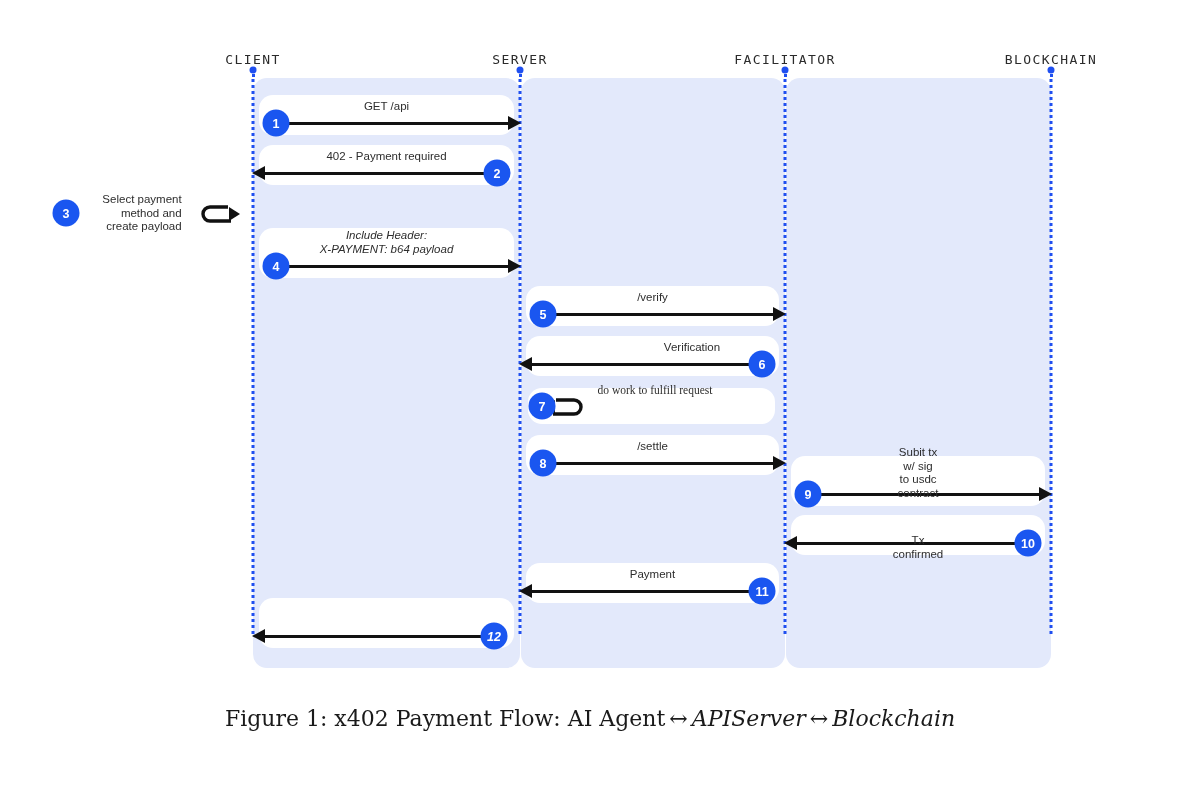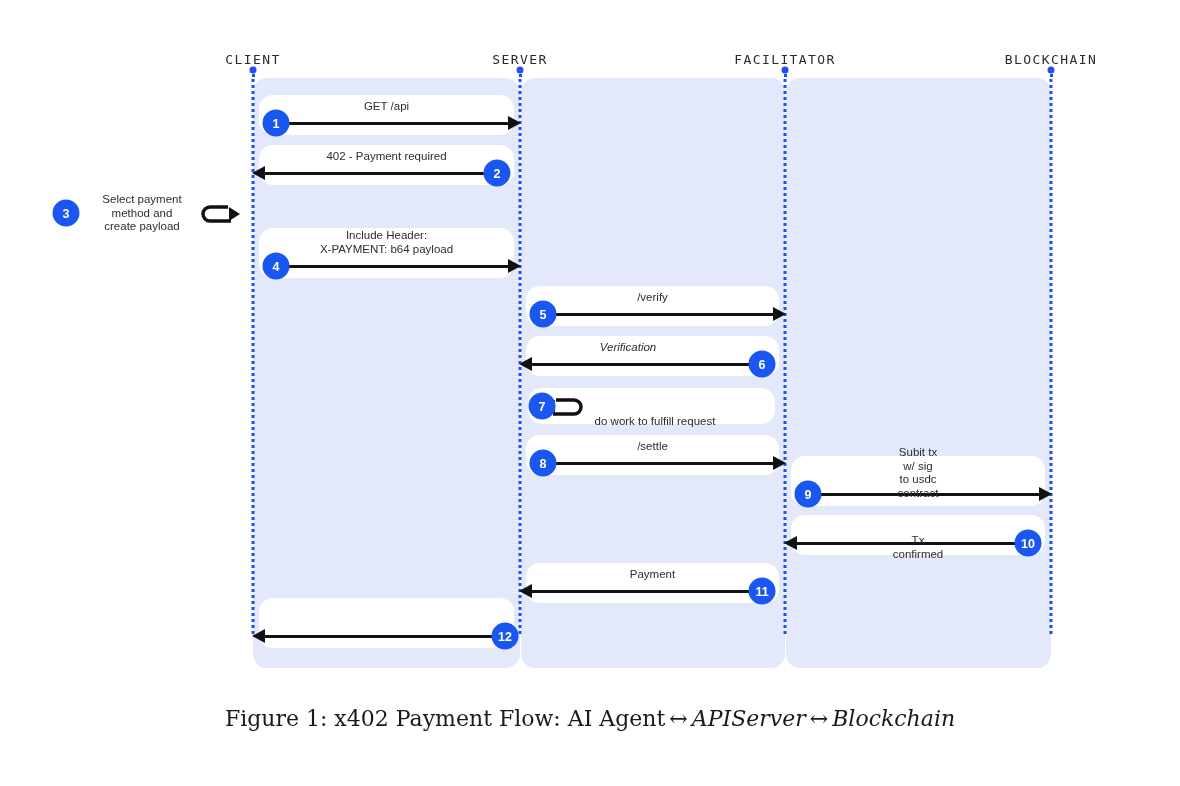--- a/index.html
+++ b/index.html
@@ -112,21 +112,21 @@
   
   .note-box {
     position: absolute;
     background: #ffffff;
     border-radius: 14px;
     display: flex;
     align-items: center;
   }
   .note-text {
     position: absolute;
-    text-align: center;
+    text-align: right;
     font-size: 11.5px;
     line-height: 13.5px;
     color: #2d2d2d;
     white-space: pre-line;
     transform: translate(-50%, -50%);
   }
   .loop-svg { position: absolute; }
 
   
   .caption {
@@ -179,35 +179,35 @@
 method and
 create payload</div>
     <svg class="loop-svg" width="44" height="30" viewBox="0 0 44 30" style="left: 198px; top: 198px;">
       <path d="M30 9 H12 A7 7 0 0 0 12 23 H33" fill="none" stroke="#111111" stroke-width="3.4"></path>
       <path d="M31 16 L42 23 L31 30 Z" fill="#111111" transform="translate(0,-7)"></path>
     </svg>
     <div class="badge" style="left: 66px; top: 213px;">3</div>
     <div class="msg-box" style="left: 259px; top: 228px; width: 255px; height: 50px;"></div>
     <div class="msg-line" style="left: 276px; top: 264.5px; width: 234px;"></div>
     <div class="arrow-head right" style="top: 259px; left: 508px;"></div>
-    <div class="msg-label" style="left: 386.5px; top: 256px;">Include Header:
+    <div class="msg-label" style="left: 386.5px; top: 256px; font-style: italic;">Include Header:
 X-PAYMENT: b64 payload</div>
     <div class="badge" style="left: 276px; top: 266px;">4</div>
     <div class="msg-box" style="left: 526px; top: 286px; width: 253px; height: 40px;"></div>
     <div class="msg-line" style="left: 543px; top: 312.5px; width: 232px;"></div>
     <div class="arrow-head right" style="top: 307px; left: 773px;"></div>
     <div class="msg-label" style="left: 652.5px; top: 304px;">/verify</div>
     <div class="badge" style="left: 543px; top: 314px;">5</div>
     <div class="msg-box" style="left: 526px; top: 336px; width: 253px; height: 40px;"></div>
     <div class="msg-line" style="left: 530px; top: 362.5px; width: 232px;"></div>
     <div class="arrow-head left" style="top: 357px; left: 519px;"></div>
-    <div class="msg-label" style="left: 628px; top: 354px; font-style: italic;">Verification</div>
+    <div class="msg-label" style="left: 692px; top: 354px;">Verification</div>
     <div class="badge" style="left: 762px; top: 364px;">6</div>
     <div class="note-box" style="left: 528px; top: 388px; width: 247px; height: 36px;"></div>
-    <div class="note-text" style="left: 655px; top: 422px;">do work to fulfill request</div>
+    <div class="note-text" style="left: 655px; top: 391px; font-family: Liberation Serif, serif;">do work to fulfill request</div>
     <svg class="loop-svg" width="44" height="30" viewBox="0 0 44 30" style="left: 542px; top: 391px;">
       <path d="M14 9 H32 A7 7 0 0 1 32 23 H11" fill="none" stroke="#111111" stroke-width="3.4"></path>
       <path d="M13 16 L2 23 L13 30 Z" fill="#111111" transform="translate(0,-7)"></path>
     </svg>
     <div class="badge" style="left: 542px; top: 406px;">7</div>
     <div class="msg-box" style="left: 526px; top: 435px; width: 253px; height: 40px;"></div>
     <div class="msg-line" style="left: 543px; top: 461.5px; width: 232px;"></div>
     <div class="arrow-head right" style="top: 456px; left: 773px;"></div>
     <div class="msg-label" style="left: 652.5px; top: 453px;">/settle</div>
     <div class="badge" style="left: 543px; top: 463px;">8</div>
@@ -223,18 +223,18 @@
     <div class="msg-label" style="left: 918px; top: 561px; text-align: center;">Tx confirmed</div>
     <div class="badge" style="left: 1028px; top: 543px;">10</div>
     <div class="msg-box" style="left: 526px; top: 563px; width: 253px; height: 40px;"></div>
     <div class="msg-line" style="left: 530px; top: 589.5px; width: 232px;"></div>
     <div class="arrow-head left" style="top: 584px; left: 519px;"></div>
     <div class="msg-label" style="left: 652.5px; top: 581px;">Payment</div>
     <div class="badge" style="left: 762px; top: 591px;">11</div>
     <div class="msg-box" style="left: 259px; top: 598px; width: 255px; height: 50px;"></div>
     <div class="msg-line" style="left: 263px; top: 634.5px; width: 234px;"></div>
     <div class="arrow-head left" style="top: 629px; left: 252px;"></div>
-    <div class="badge" style="left: 505px; top: 636px;">12</div>
+    <div class="badge" style="left: 494px; top: 636px; font-style: italic;">12</div>
   </div>
 
 <div class="caption">
   <span>Figure 1: x402 Payment Flow: AI Agent</span><span class="arrw">↔</span><span class="mathit">APIServer</span><span class="arrw">↔</span><span class="mathit">Blockchain</span>
 </div>
 
 </body></html>

